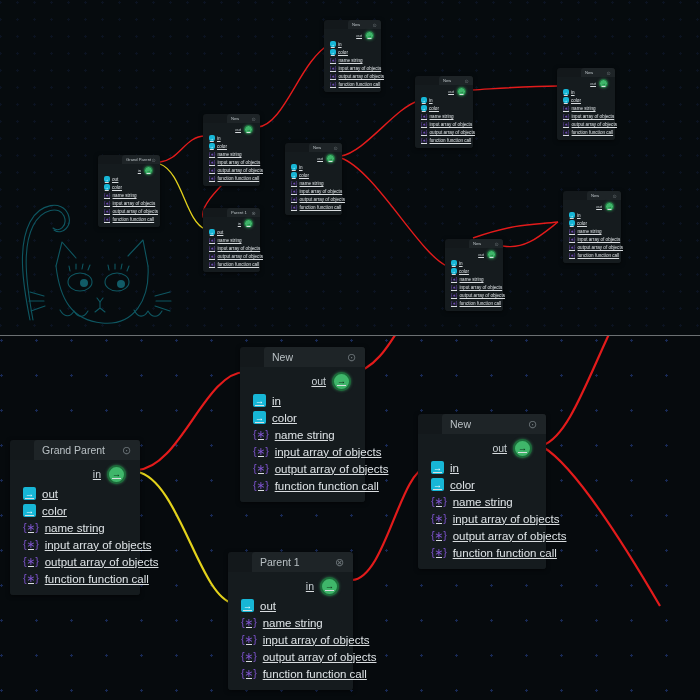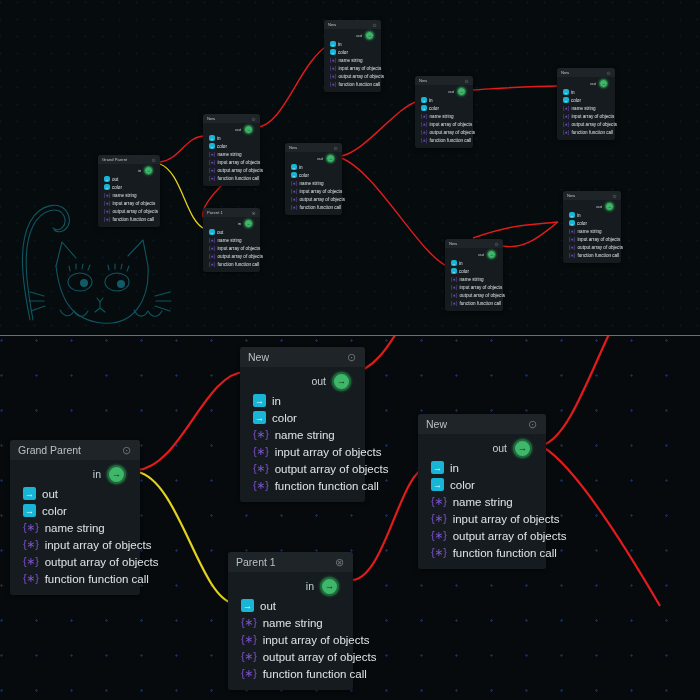--- a/index.html
+++ b/index.html
@@ -26,24 +26,24 @@
   
   .cat{position:absolute;left:0;top:170px;width:240px;height:170px;pointer-events:none;opacity:.95;}
 
   
   .edges{position:absolute;inset:0;width:700px;height:100%;pointer-events:none;}
 
   
   .node{position:absolute;border-radius:3px;background:#13181b;
         box-shadow:0 1px 4px rgba(0,0,0,.55);overflow:visible;}
   .node .hdr{display:flex;align-items:center;justify-content:space-between;
-             background:#1e2427;border-top-left-radius:3px;border-top-right-radius:3px;}
+             background:#1e2427;border-top-left-radius:3px;border-top-right-radius:3px;margin-left:24px;}
   .node .hdr .ttl{color:#b9c0c4;white-space:nowrap;overflow:hidden;}
   .node .hdr .cls{color:#6d7579;display:flex;align-items:center;justify-content:center;}
-  .node .body{background:#151b1e;border-bottom-left-radius:3px;border-bottom-right-radius:3px;}
+  .node .body{background:#151b1e;border-bottom-left-radius:3px;border-bottom-right-radius:3px;text-decoration:underline;}
   .prow{display:flex;align-items:center;white-space:nowrap;}
   .prow .lbl{color:#dfe4e7;}
   .chip{background:#17b6d6;color:#eaf9fd;display:inline-flex;align-items:center;
         justify-content:center;border-radius:2px;flex:none;}
   .brace{color:#7b52c9;flex:none;letter-spacing:-.3px;}
   .ioline{display:flex;align-items:center;justify-content:flex-end;white-space:nowrap;}
   .ioline .iolbl{color:#c9d0d4;}
   .port{border-radius:50%;background:#3fb66a;border:2px solid #1c6b3a;
         display:flex;align-items:center;justify-content:center;color:#0c2f19;flex:none;
         box-shadow:0 0 3px rgba(63,182,106,.6);}

